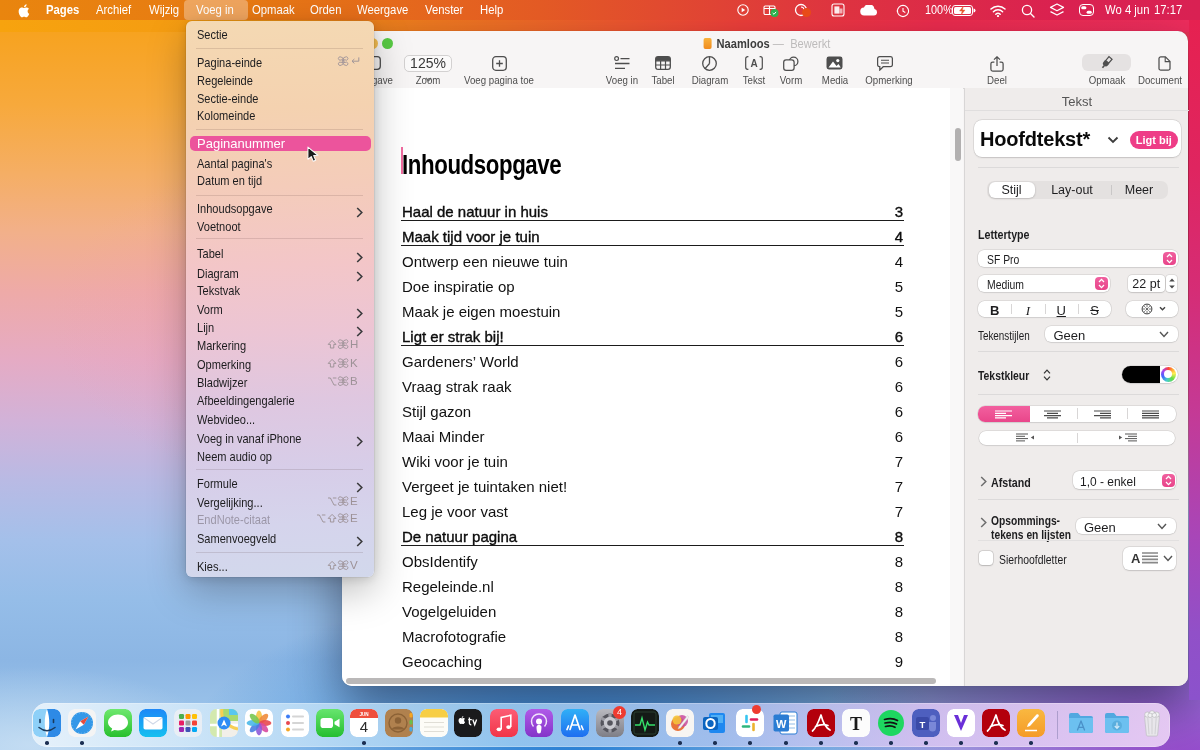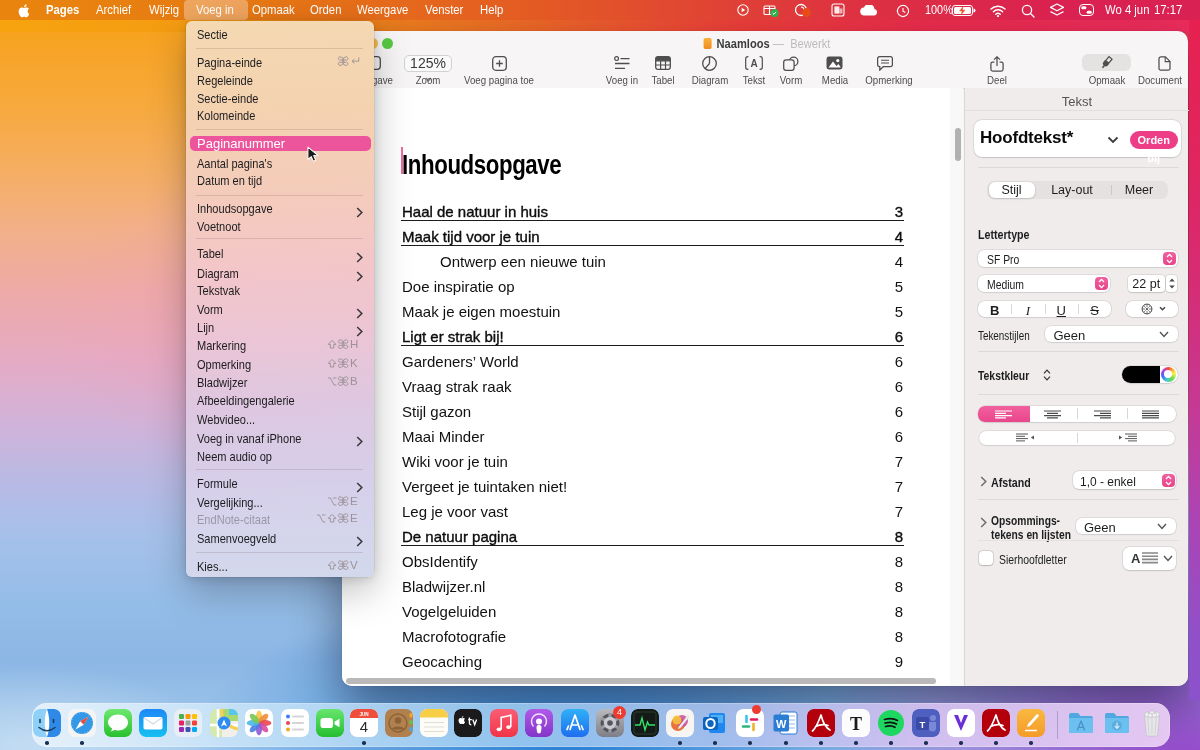--- a/index.html
+++ b/index.html
@@ -172,21 +172,21 @@
     <div id="docmargin"></div>
     <div style="position:absolute; left:58.5px; top:59px; width:2px; height:27px; background:#f06ba0;"></div>
     <div style="position:absolute; left:60px; top:60.5px; font-size:28px; font-weight:700; color:#000; letter-spacing:-0.5px; transform:scaleX(0.795); transform-origin:0 0;">Inhoudsopgave</div>
 
     <div class="toc bold" style="top:115px;">Haal de natuur in huis</div>
       <div class="tocn bold" style="top:115px;">3</div>
       <div class="tocu" style="top:131.5px;"></div>
     <div class="toc bold" style="top:140px;">Maak tijd voor je tuin</div>
       <div class="tocn bold" style="top:140px;">4</div>
       <div class="tocu" style="top:156.5px;"></div>
-    <div class="toc" style="top:165px;margin-left:38px;">Ontwerp een nieuwe tuin</div>
+    <div class="toc" style="top:165px;">Ontwerp een nieuwe tuin</div>
       <div class="tocn" style="top:165px;">4</div>
     <div class="toc" style="top:190px;">Doe inspiratie op</div>
       <div class="tocn" style="top:190px;">5</div>
     <div class="toc" style="top:215px;">Maak je eigen moestuin</div>
       <div class="tocn" style="top:215px;">5</div>
     <div class="toc bold" style="top:240px;">Ligt er strak bij!</div>
       <div class="tocn bold" style="top:240px;">6</div>
       <div class="tocu" style="top:256.5px;"></div>
     <div class="toc" style="top:265px;">Gardeners’ World</div>
       <div class="tocn" style="top:265px;">6</div>
@@ -200,42 +200,42 @@
       <div class="tocn" style="top:365px;">7</div>
     <div class="toc" style="top:390px;">Vergeet je tuintaken niet!</div>
       <div class="tocn" style="top:390px;">7</div>
     <div class="toc" style="top:415px;">Leg je voor vast</div>
       <div class="tocn" style="top:415px;">7</div>
     <div class="toc bold" style="top:440px;">De natuur pagina</div>
       <div class="tocn bold" style="top:440px;">8</div>
       <div class="tocu" style="top:456.5px;"></div>
     <div class="toc" style="top:465px;">ObsIdentify</div>
       <div class="tocn" style="top:465px;">8</div>
-    <div class="toc" style="top:490px;">Bladwijzer.nl</div>
+    <div class="toc" style="top:490px;">Regeleinde.nl</div>
       <div class="tocn" style="top:490px;">8</div>
     <div class="toc" style="top:515px;">Vogelgeluiden</div>
       <div class="tocn" style="top:515px;">8</div>
     <div class="toc" style="top:540px;">Macrofotografie</div>
       <div class="tocn" style="top:540px;">8</div>
     <div class="toc" style="top:565px;">Geocaching</div>
       <div class="tocn" style="top:565px;">9</div>
 
     <div style="position:absolute; left:612.5px; top:40px; width:6px; height:33px; border-radius:3px; background:#b2b0b0;"></div>
     <div style="position:absolute; left:4px; top:589.5px; width:590px; height:6px; border-radius:3px; background:#bab8b8;"></div>
   </div>
   <div id="sidebar">
     <div style="position:absolute; left:0; top:5.5px; width:224px; text-align:center; font-size:13px; color:#555;">Tekst</div>
     <div style="position:absolute; left:0; top:22px; width:224px; height:1px; background:#e0dede;"></div>
 
     <div class="fld" style="left:8.5px; top:31.5px; width:207px; height:37.5px; border-radius:8px;"></div>
-    <div style="position:absolute; left:15px; top:40px; font-size:17px; font-weight:700; color:#0a0a0a; letter-spacing:-0.2px;">Hoofdtekst*</div>
+    <div style="position:absolute; left:15px; top:40px; font-size:20px; font-weight:700; color:#0a0a0a; letter-spacing:-0.2px;">Hoofdtekst*</div>
     <svg class="chev" style="left:142px; top:48px;" width="12" height="8" viewBox="0 0 12 8">
         <path d="M1.5 1.5 L6 6 L10.5 1.5" stroke="#3c3c3c" stroke-width="1.8" fill="none"></path>
       </svg>
-    <div style="position:absolute; left:165px; top:42.5px; width:47.5px; height:18px; border-radius:9px; background:#ee3d87; color:#fff; font-size:11px; font-weight:700; text-align:center; line-height:18px;">Orden bij</div>
+    <div style="position:absolute; left:165px; top:42.5px; width:47.5px; height:18px; border-radius:9px; background:#ee3d87; color:#fff; font-size:11px; font-weight:700; text-align:center; line-height:18px;">Ligt bij</div>
 
     <div class="sep" style="top:79px;"></div>
 
     <div style="position:absolute; left:22px; top:92.5px; width:180.5px; height:18px; border-radius:7px; background:#e4e1e0;"></div>
     <div style="position:absolute; left:23.5px; top:93.5px; width:46px; height:16px; border-radius:6px; background:#fff; box-shadow:0 0.5px 2px rgba(0,0,0,0.25);"></div>
     <div style="position:absolute; left:23.5px; top:95px; width:46px; text-align:center; font-size:12.5px; color:#1d1d1f;">Stijl</div>
     <div style="position:absolute; left:77px; top:95px; width:60px; text-align:center; font-size:12.5px; color:#1d1d1f;">Lay-out</div>
     <div style="position:absolute; left:145.5px; top:96.5px; width:1px; height:10px; background:#c9c7c7;"></div>
     <div style="position:absolute; left:146px; top:95px; width:56px; text-align:center; font-size:12.5px; color:#1d1d1f;">Meer</div>
 

